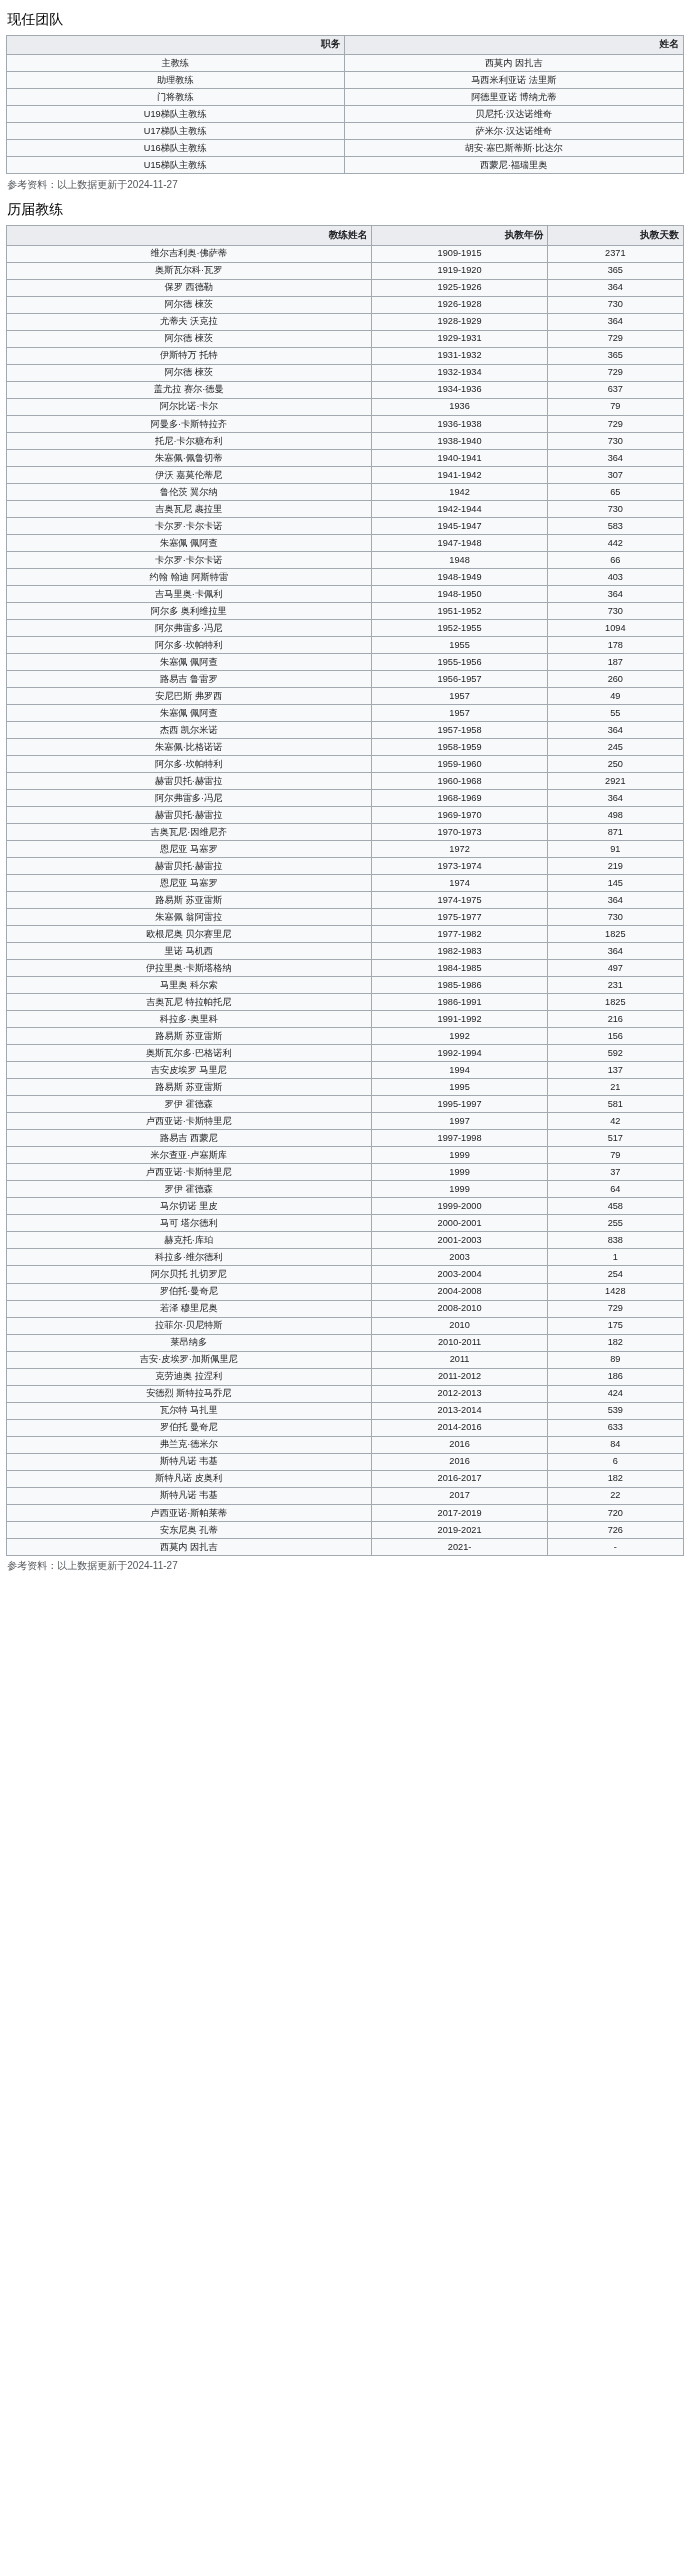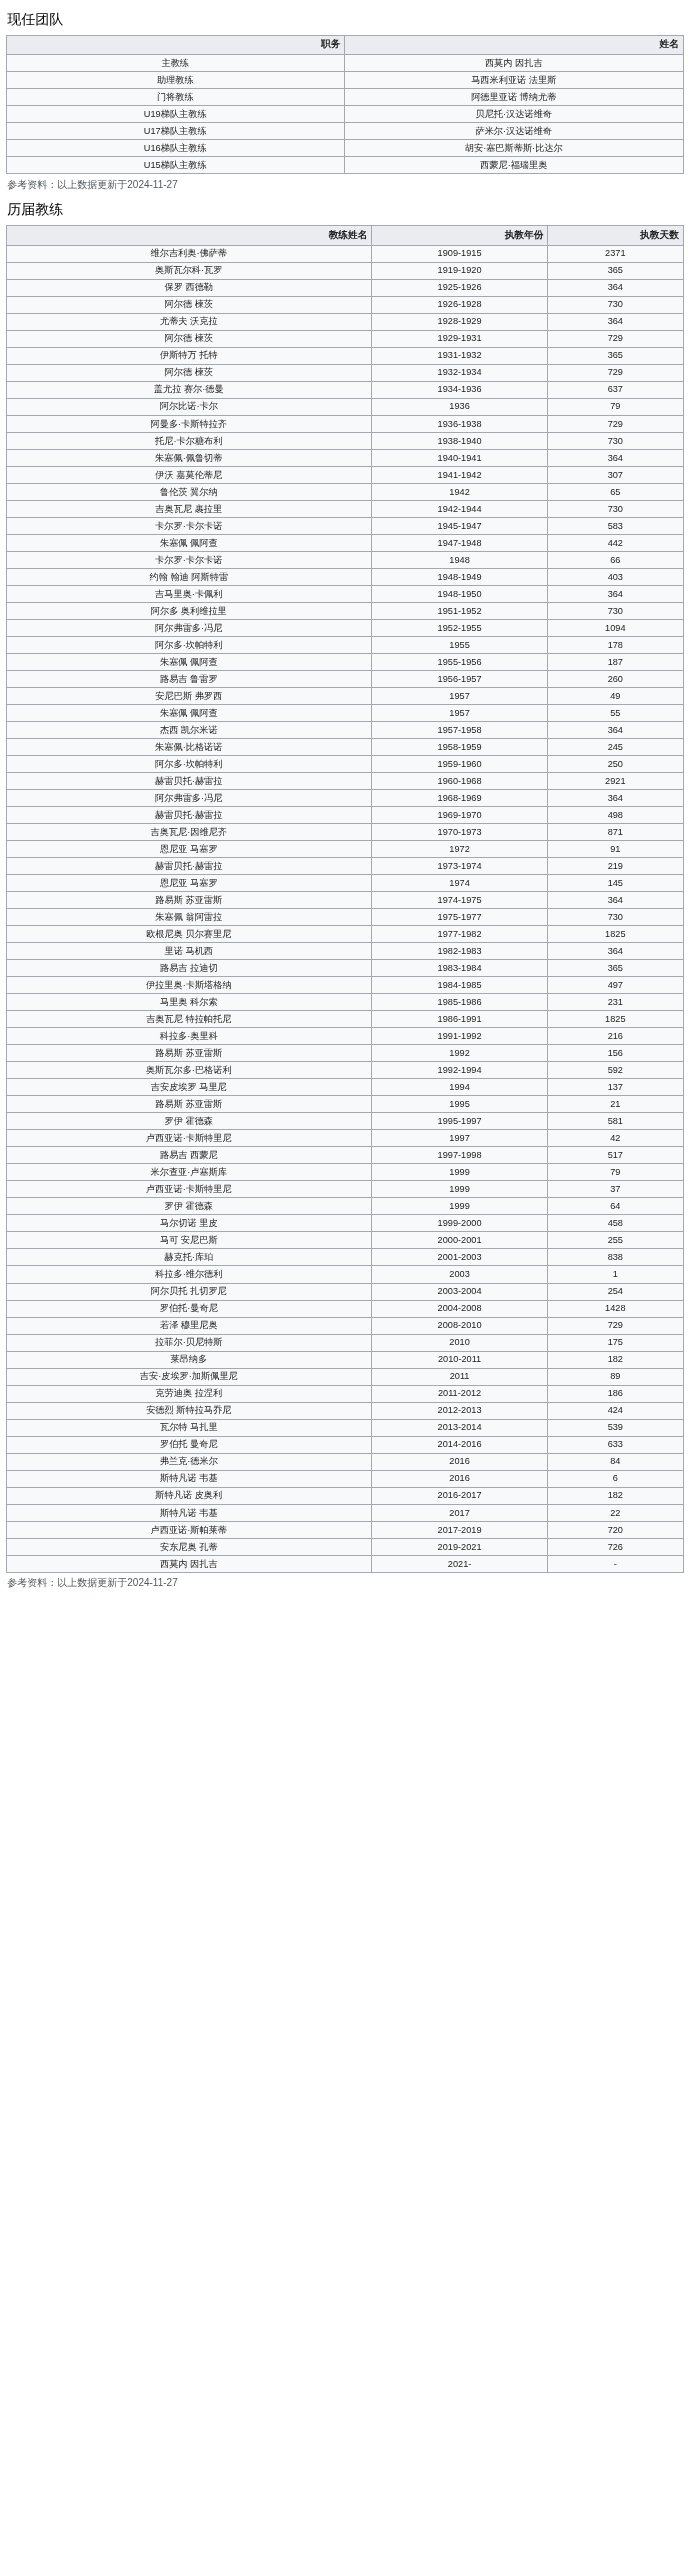--- a/index.html
+++ b/index.html
@@ -333,25 +333,20 @@
           <td>欧根尼奥 贝尔赛里尼</td>
           <td>1977-1982</td>
           <td>1825</td>
         </tr>
         <tr>
           <td>里诺 马机西</td>
           <td>1982-1983</td>
           <td>364</td>
         </tr>
         <tr>
-          <td>路易吉 拉迪切</td>
-          <td>1983-1984</td>
-          <td>365</td>
-        </tr>
-        <tr>
           <td>伊拉里奥·卡斯塔格纳</td>
           <td>1984-1985</td>
           <td>497</td>
         </tr>
         <tr>
           <td>马里奥 科尔索</td>
           <td>1985-1986</td>
           <td>231</td>
         </tr>
         <tr>
@@ -413,21 +408,21 @@
           <td>罗伊 霍德森</td>
           <td>1999</td>
           <td>64</td>
         </tr>
         <tr>
           <td>马尔切诺 里皮</td>
           <td>1999-2000</td>
           <td>458</td>
         </tr>
         <tr>
-          <td>马可 安尼巴斯</td>
+          <td>马可 塔尔德利</td>
           <td>2000-2001</td>
           <td>255</td>
         </tr>
         <tr>
           <td>赫克托·库珀</td>
           <td>2001-2003</td>
           <td>838</td>
         </tr>
         <tr>
           <td>科拉多·维尔德利</td>

